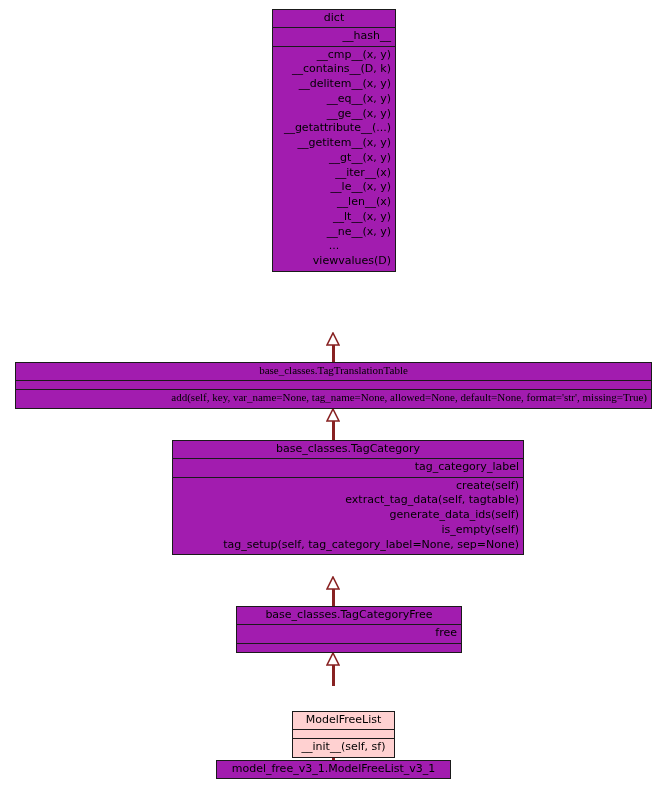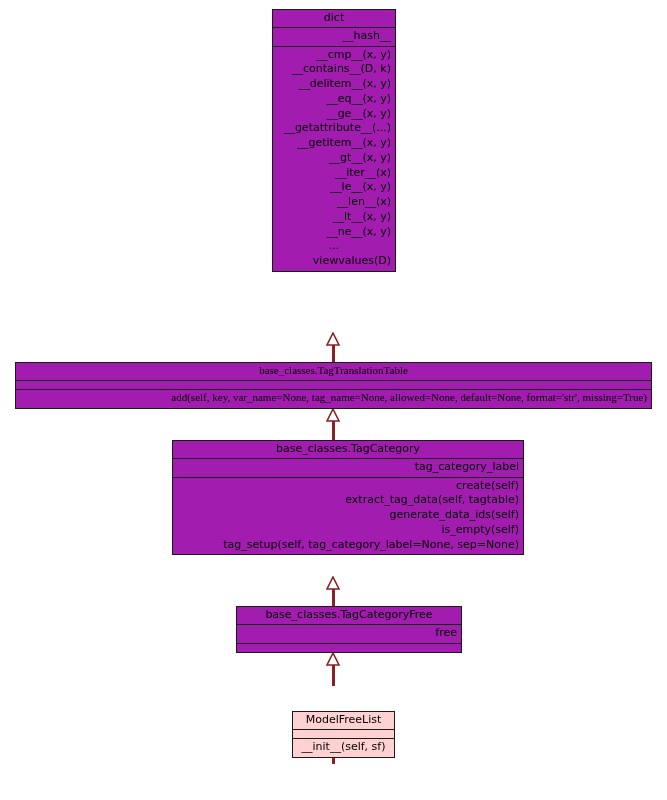--- a/index.html
+++ b/index.html
@@ -174,14 +174,17 @@
   </div>
 
   <div class="uml-class light" style="left:292px; top:682px; width:103px;margin-top:29px;">
     <div class="compartment c-title">ModelFreeList</div>
     <div class="compartment c-rows empty"></div>
     <div class="compartment c-rows">
       <div class="row center">__init__(self, sf)</div>
     </div>
   </div>
 
+  <div class="uml-class" style="left:216px; top:760px; width:235px;">
+    <div class="compartment c-title">model_free_v3_1.ModelFreeList_v3_1</div>
+  </div>
 
 </div>
 
 </body></html>

